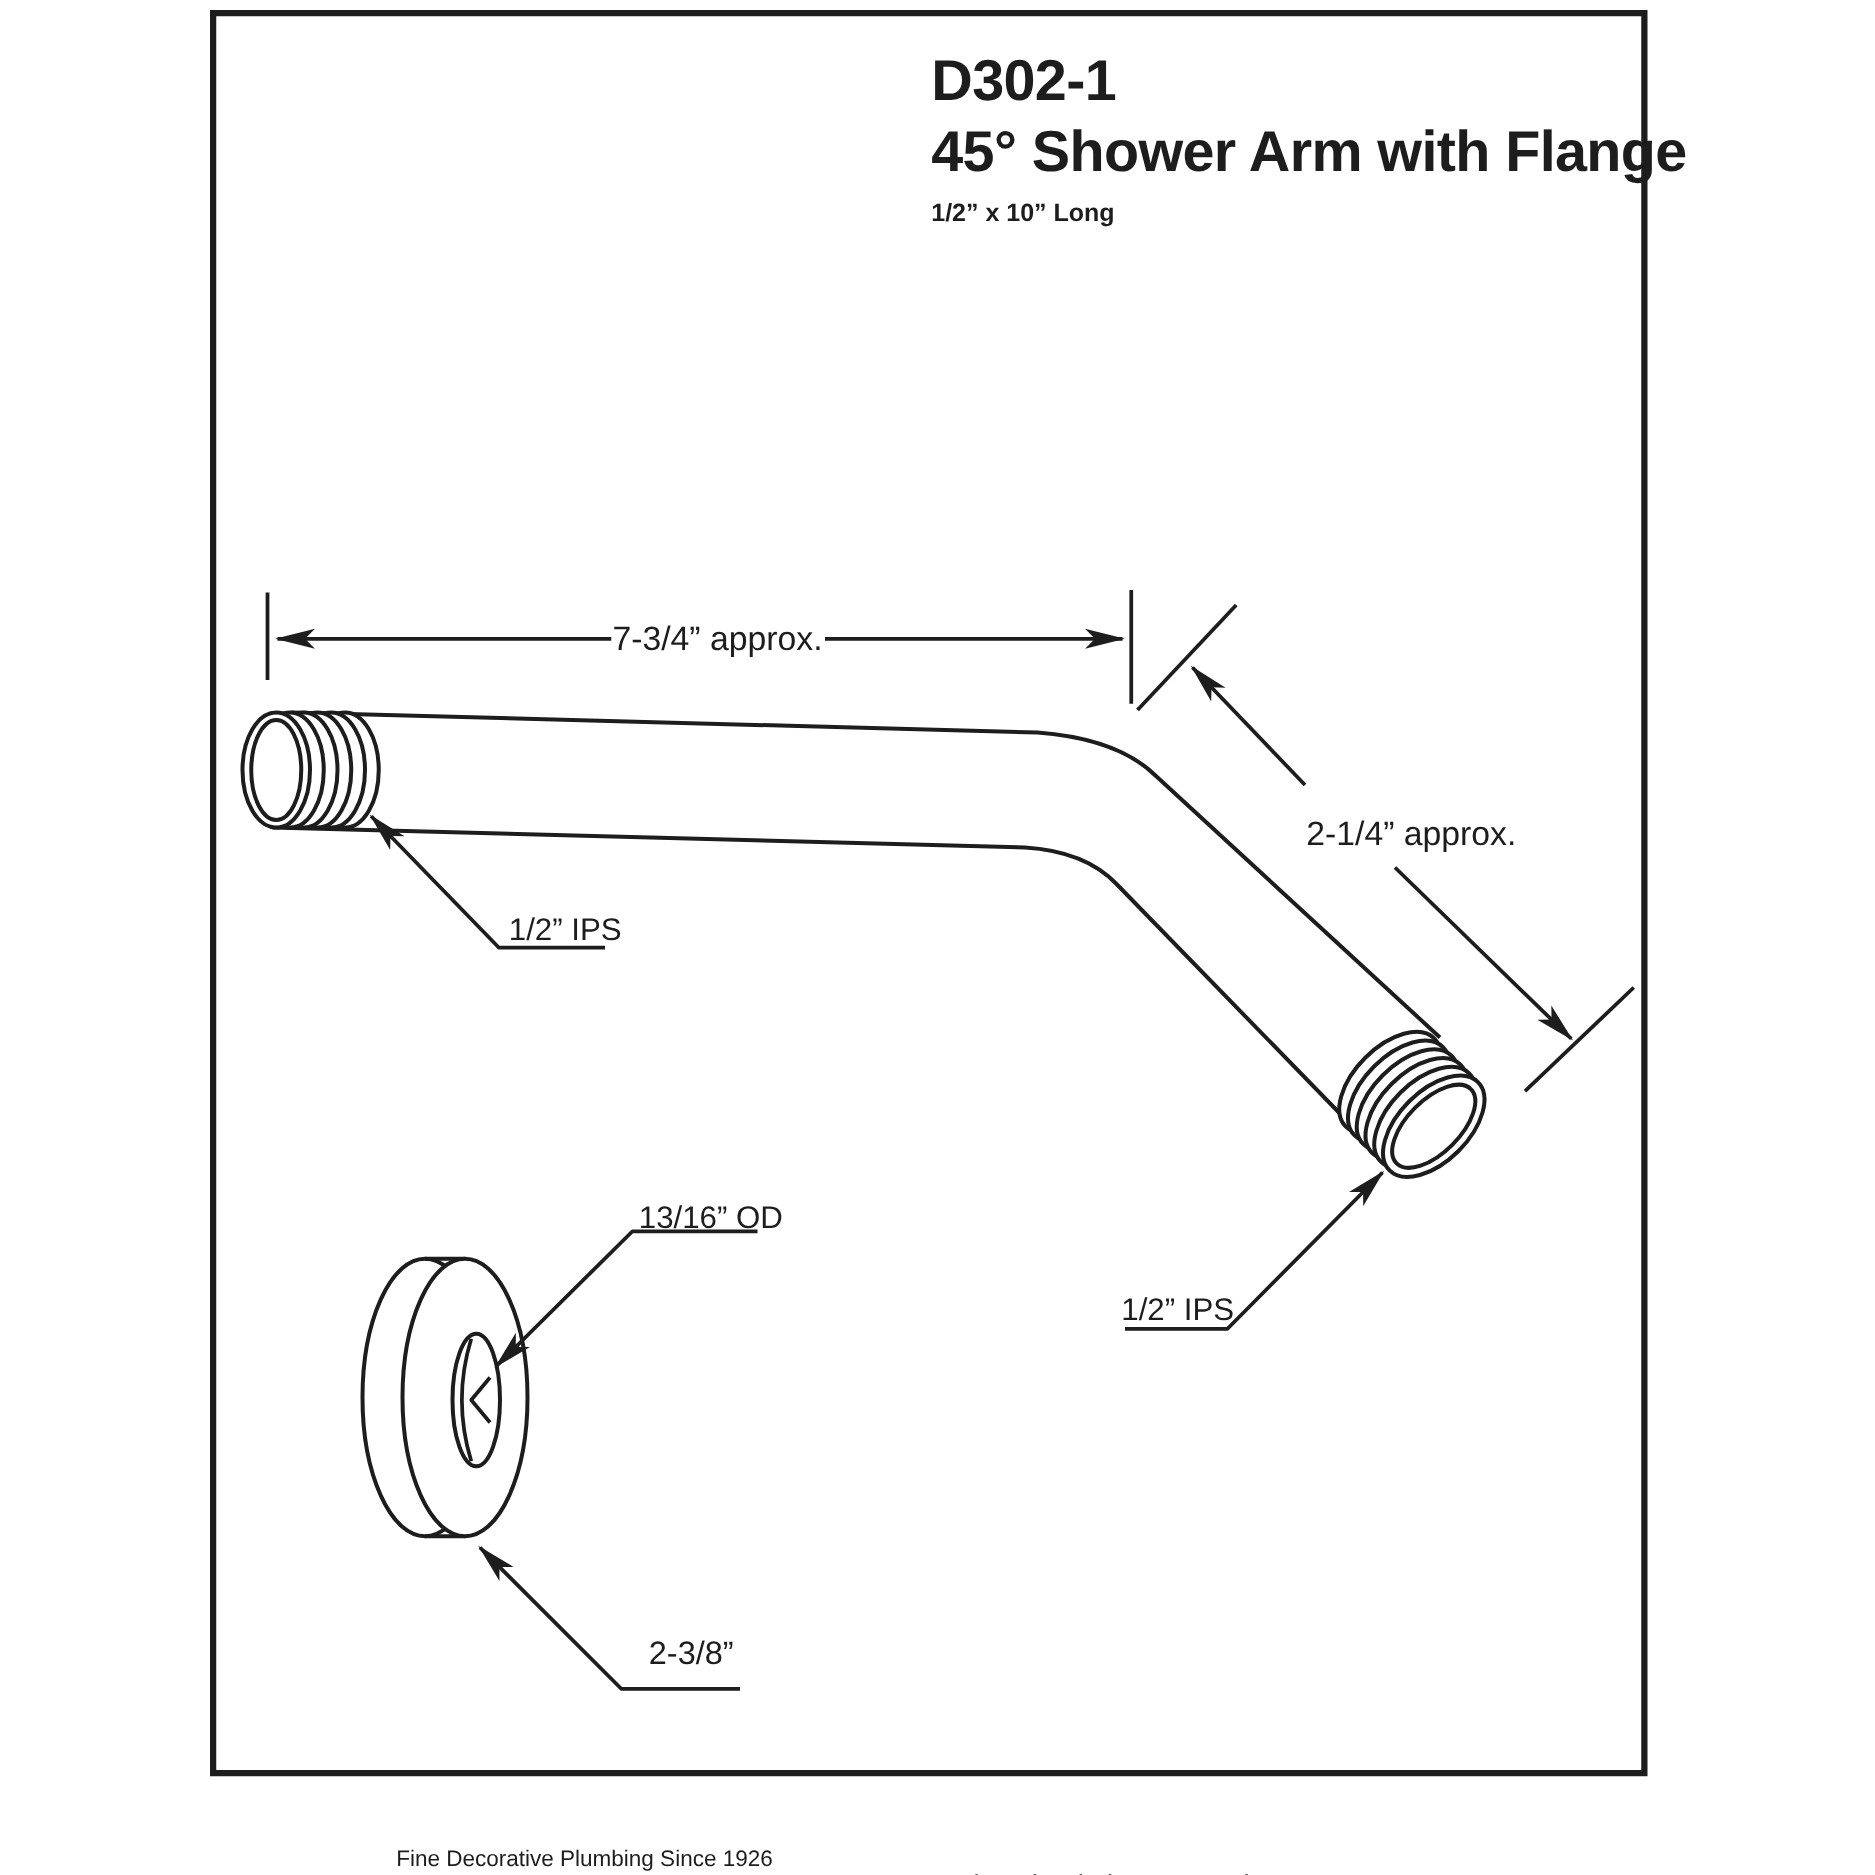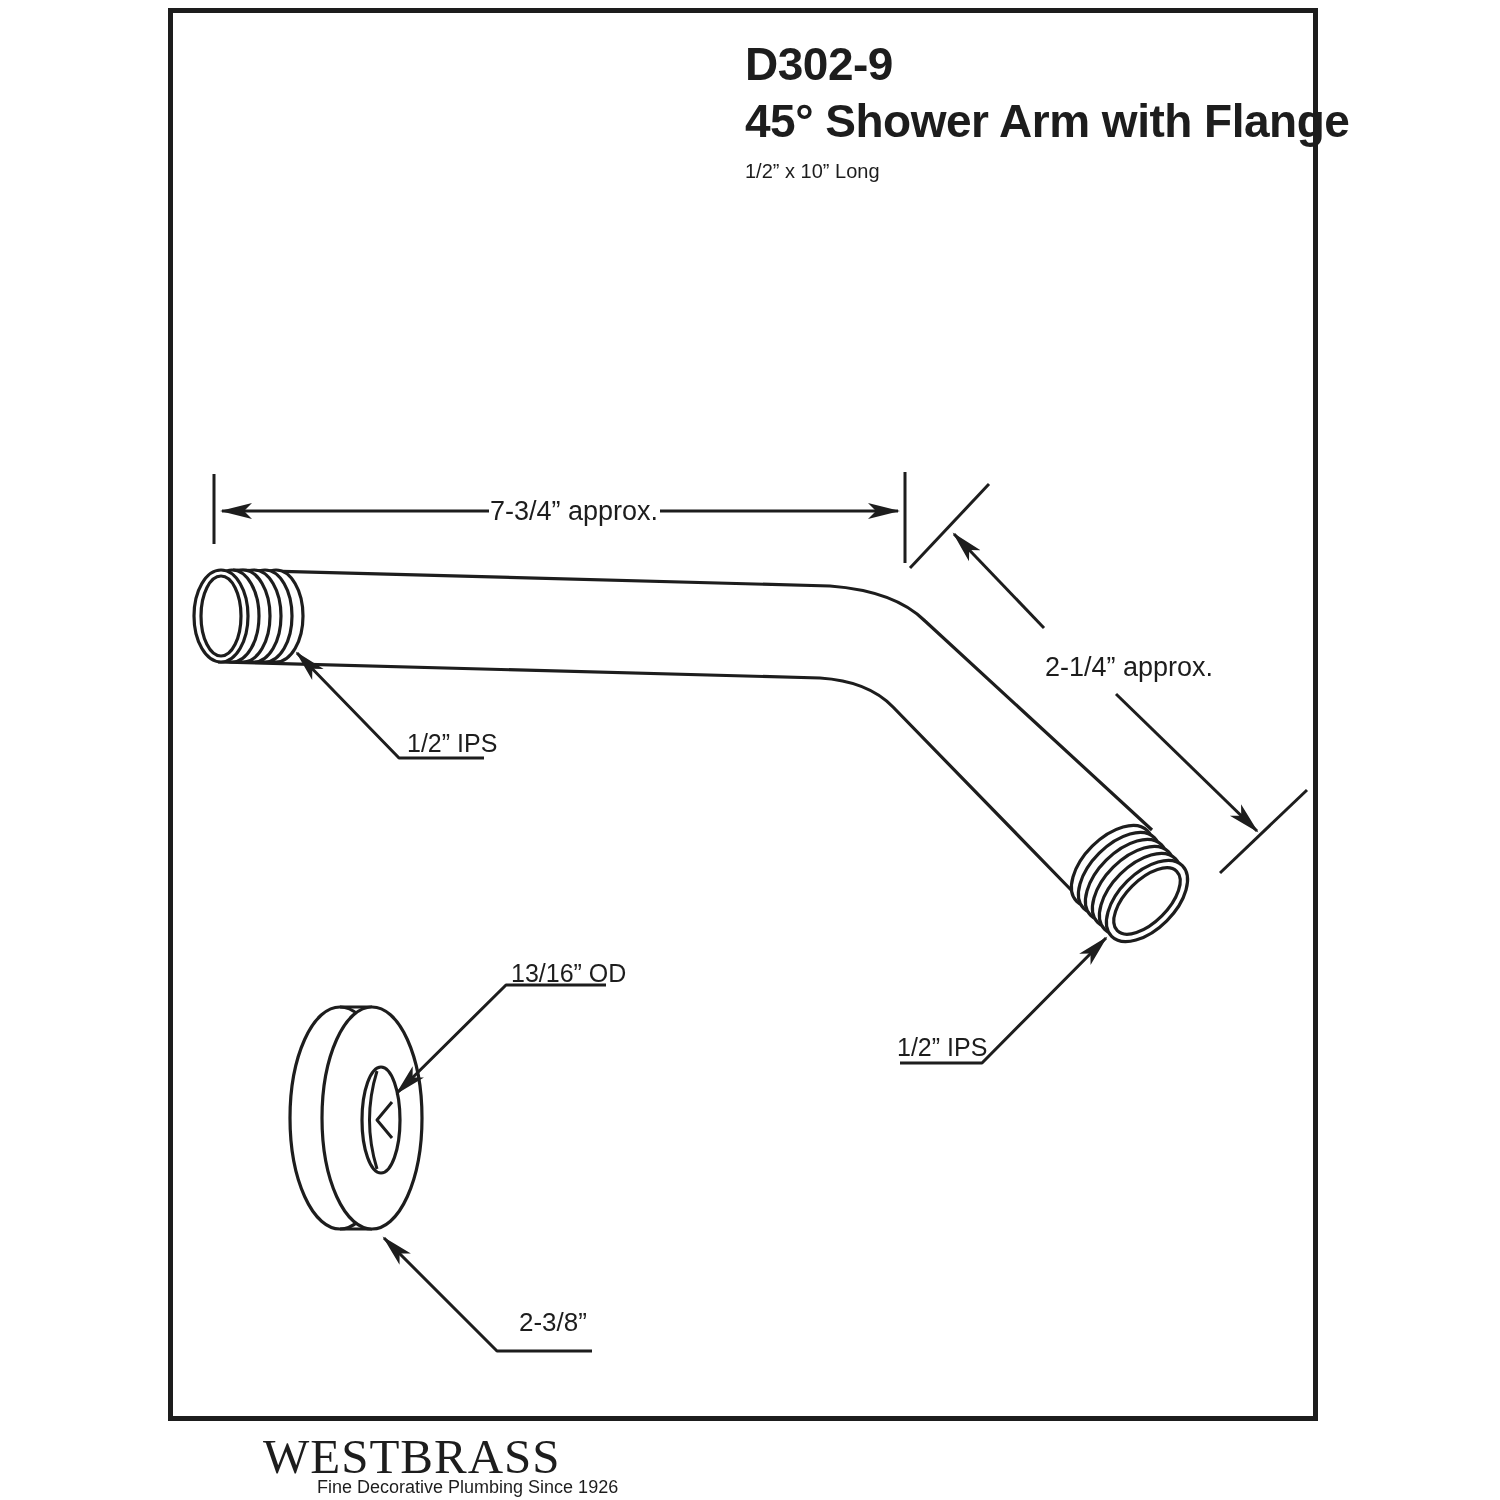--- a/index.html
+++ b/index.html
@@ -11,21 +11,21 @@
     font-family:"Liberation Sans", sans-serif;
     color:var(--ink);
     overflow:hidden;
   }
   .frame {
     position:absolute; left:168px; top:8px; width:1150px; height:1413px;
     border:5px solid var(--ink);
   }
   .title-block { position:absolute; left:745px; top:36px; }
   .title-line { font-size:46px; font-weight:600; line-height:57px; letter-spacing:-0.5px; white-space:pre; }
-  .subtitle { font-size:20px; font-weight:400; margin-top:10px; white-space:pre; }
+  .subtitle { font-size:20px; font-weight:700; margin-top:10px; white-space:pre; }
 
   svg.canvas { position:absolute; left:0; top:0; }
   .s  { stroke:var(--ink); stroke-width:3.2; fill:none; stroke-linejoin:round; }
   .sf { stroke:var(--ink); stroke-width:3.2; fill:#fff; }
   .thin { stroke-width:3; }
   .t  { font:25px "Liberation Sans", sans-serif; fill:var(--ink); }
   .t27{ font:27px "Liberation Sans", sans-serif; fill:var(--ink); }
   #arw path { fill:var(--ink); }
 
   .footer-brand {
@@ -44,21 +44,21 @@
   }
 </style>
 </head>
 <body>
 
 <div class="page">
 
   <div class="frame"></div>
 
   <div class="title-block">
-    <div class="title-line">D302-9</div>
+    <div class="title-line">D302-1</div>
     <div class="title-line">45° Shower Arm with Flange</div>
     <div class="subtitle">1/2” x 10” Long</div>
   </div>
 
   <svg class="canvas" width="1500" height="1500" viewBox="0 0 1500 1500">
     <defs>
       <marker id="arw" markerUnits="userSpaceOnUse" markerWidth="40" markerHeight="24" refX="30" refY="10" orient="auto">
         <path d="M0,2 L32,10 L0,18 L8,10 Z"></path>
       </marker>
     </defs>
@@ -126,20 +126,19 @@
       <path class="s thin" marker-end="url(#arw)" d="M 606,985 L 506,985 L 397,1093"></path>
       <text class="t" x="511" y="982">13/16” OD</text>
     </g>
 
     <g>
       <path class="s thin" marker-end="url(#arw)" d="M 592,1351 L 497,1351 L 384,1238"></path>
       <text class="t" style="font-size:26px" x="519" y="1331">2-3/8”</text>
     </g>
   </svg>
 
-  <div class="footer-brand">WESTBRASS</div>
   <div class="footer-tagline">Fine Decorative Plumbing Since 1926</div>
   <div class="footer-right">
     <div>2429 East Olympic Blvd. Los Angeles, CA  90021</div>
     
   </div>
 
 </div>
 
 </body></html>

